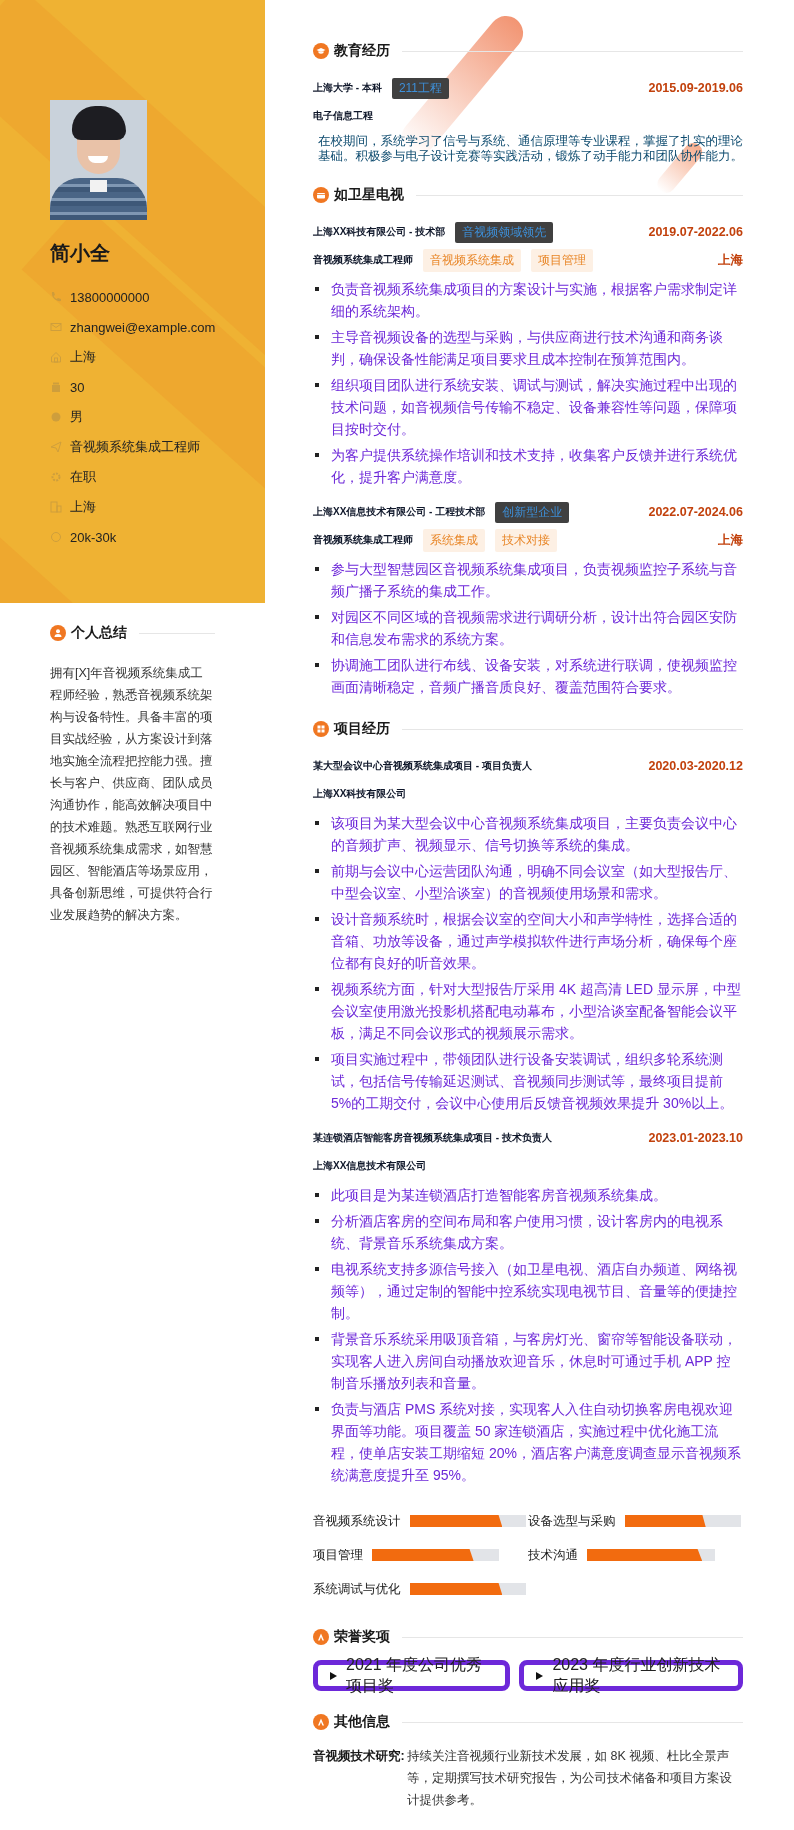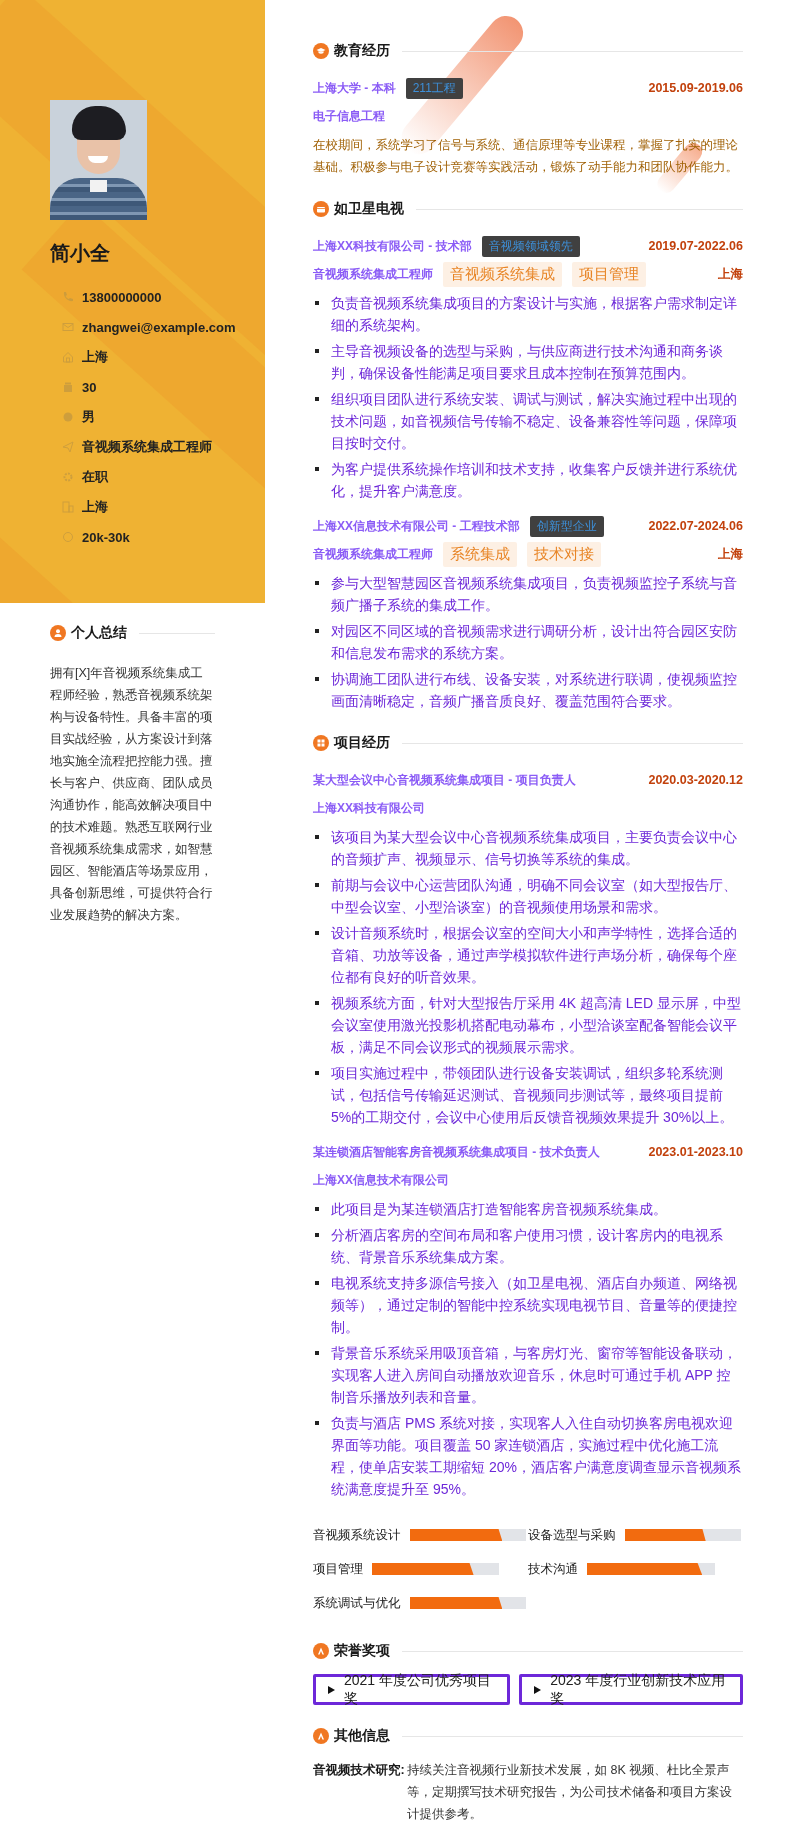--- a/index.html
+++ b/index.html
@@ -20,21 +20,21 @@
     background: #c9d2db; overflow: hidden;
   }
   .photo .hair { position: absolute; left: 22px; top: 6px; width: 54px; height: 34px; background: #1d1d22; border-radius: 26px 28px 10px 10px; }
   .photo .face { position: absolute; left: 27px; top: 20px; width: 43px; height: 54px; background: #e9c2a8; border-radius: 20px 20px 22px 22px; }
   .photo .smile { position: absolute; left: 38px; top: 56px; width: 20px; height: 7px; background: #fff; border-radius: 0 0 10px 10px; }
   .photo .shirt { position: absolute; left: 0; top: 78px; width: 97px; height: 42px; background: repeating-linear-gradient(180deg, #4a6586 0 6px, #7f97b3 6px 9px, #3e5878 9px 14px); border-radius: 30px 30px 0 0; }
   .photo .collar { position: absolute; left: 40px; top: 80px; width: 17px; height: 12px; background: #f2f2f2; }
   .name {
     position: absolute; left: 50px; top: 240px; font-size: 20px; font-weight: bold; color: #1a1a1a;
   }
-  .info-list { position: absolute; left: 62px; top: 282px; list-style: none; font-weight: bold; }
+  .info-list { position: absolute; left: 50px; top: 282px; list-style: none; }
   .info-item { display: flex; align-items: center; height: 30px; font-size: 13px; color: #222; }
   .info-icon { width: 12px; height: 12px; margin-right: 8px; display: inline-flex; align-items: center; justify-content: center; color: #c69a3f; opacity: 0.8; }
   .info-icon svg { width: 12px; height: 12px; }
 
   .summary { position: absolute; left: 50px; top: 620px; width: 165px; }
   .summary-head { display: flex; align-items: center; height: 26px; }
   .summary-text { margin-top: 16px; font-size: 12.5px; line-height: 22px; color: #333; }
 
   
   .sec-icon {
@@ -55,40 +55,40 @@
   .deco2 {
     position: absolute; left: 690px; top: 145px; width: 18px; height: 60px; border-radius: 9px;
     background: linear-gradient(180deg, rgba(244,150,110,0.8), rgba(246,190,140,0.0));
     transform: rotate(40deg); transform-origin: top center;
   }
   .section { margin-bottom: 18px; }
   .sec-head { display: flex; align-items: center; height: 26px; margin-bottom: 10px; }
 
   .row { display: flex; align-items: center; justify-content: space-between; height: 28px; }
   .row-left { display: flex; align-items: center; }
-  .bold { font-size: 12px; font-weight: bold; color: #8b5cf6; }
+  .bold { font-size: 10px; font-weight: bold; color: #0f172a; }
   .date { font-size: 12.5px; font-weight: bold; color: #c2410c; }
   .tag-blue { background: #404040; color: #3d8fd8; font-size: 12px; padding: 2px 7px; margin-left: 10px; border-radius: 2px; }
-  .tag-orange { background: #fdf0e4; color: #e88526; font-size: 15px; padding: 3px 7px; margin-left: 10px; border-radius: 2px; }
-  .para { font-size: 12.5px; line-height: 22px; color: #a16207; }
+  .tag-orange { background: #fdf0e4; color: #e88526; font-size: 12px; padding: 3px 7px; margin-left: 10px; border-radius: 2px; }
+  .para { font-size: 12.5px; line-height: 15px; color: #0c4a6e; text-align: right; }
   .bullets { list-style: none; margin-top: 4px; }
   .bullets li { font-size: 14px; line-height: 22px; color: #6d28d9; position: relative; padding-left: 18px; margin-bottom: 4px; text-indent: 0; }
   .bullets li::before { content: ""; position: absolute; left: 2px; top: 9px; width: 4px; height: 4px; background: #222; }
   .job { margin-bottom: 10px; }
 
   
   .skills { display: flex; flex-wrap: wrap; }
   .skill { display: flex; align-items: center; height: 34px; width: 50%; }
   .skill-label { font-size: 12.5px; color: #1a1a1a; margin-right: 9px; white-space: nowrap; }
   .skill-bar { height: 12px; background: #e2e4e8; position: relative; }
   .skill-fill { position: absolute; left: 0; top: 0; height: 12px; background: #f26b0f; clip-path: polygon(0 0, 96% 0, 100% 100%, 0 100%); }
 
   
   .awards { display: flex; gap: 9px; }
-  .award { border: 3px solid #6d28d9; border-radius: 2px; height: 31px; padding: 0 12px; display: flex; align-items: center; font-size: 14px; color: #222; background: #fff; }
+  .award { border: 5px solid #6d28d9; border-radius: 8px; height: 31px; padding: 0 12px; display: flex; align-items: center; font-size: 16px; color: #222; background: #fff; }
   .award .tri { width: 0; height: 0; border-left: 7px solid #111; border-top: 4.5px solid transparent; border-bottom: 4.5px solid transparent; margin-right: 9px; }
 
   
   .other-row { display: flex; font-size: 12.5px; line-height: 22px; }
   .other-label { font-weight: bold; color: #1a1a1a; white-space: nowrap; width: 94px; flex-shrink: 0; }
   .other-text { color: #333; }
 </style>
 </head>
 <body>
 

